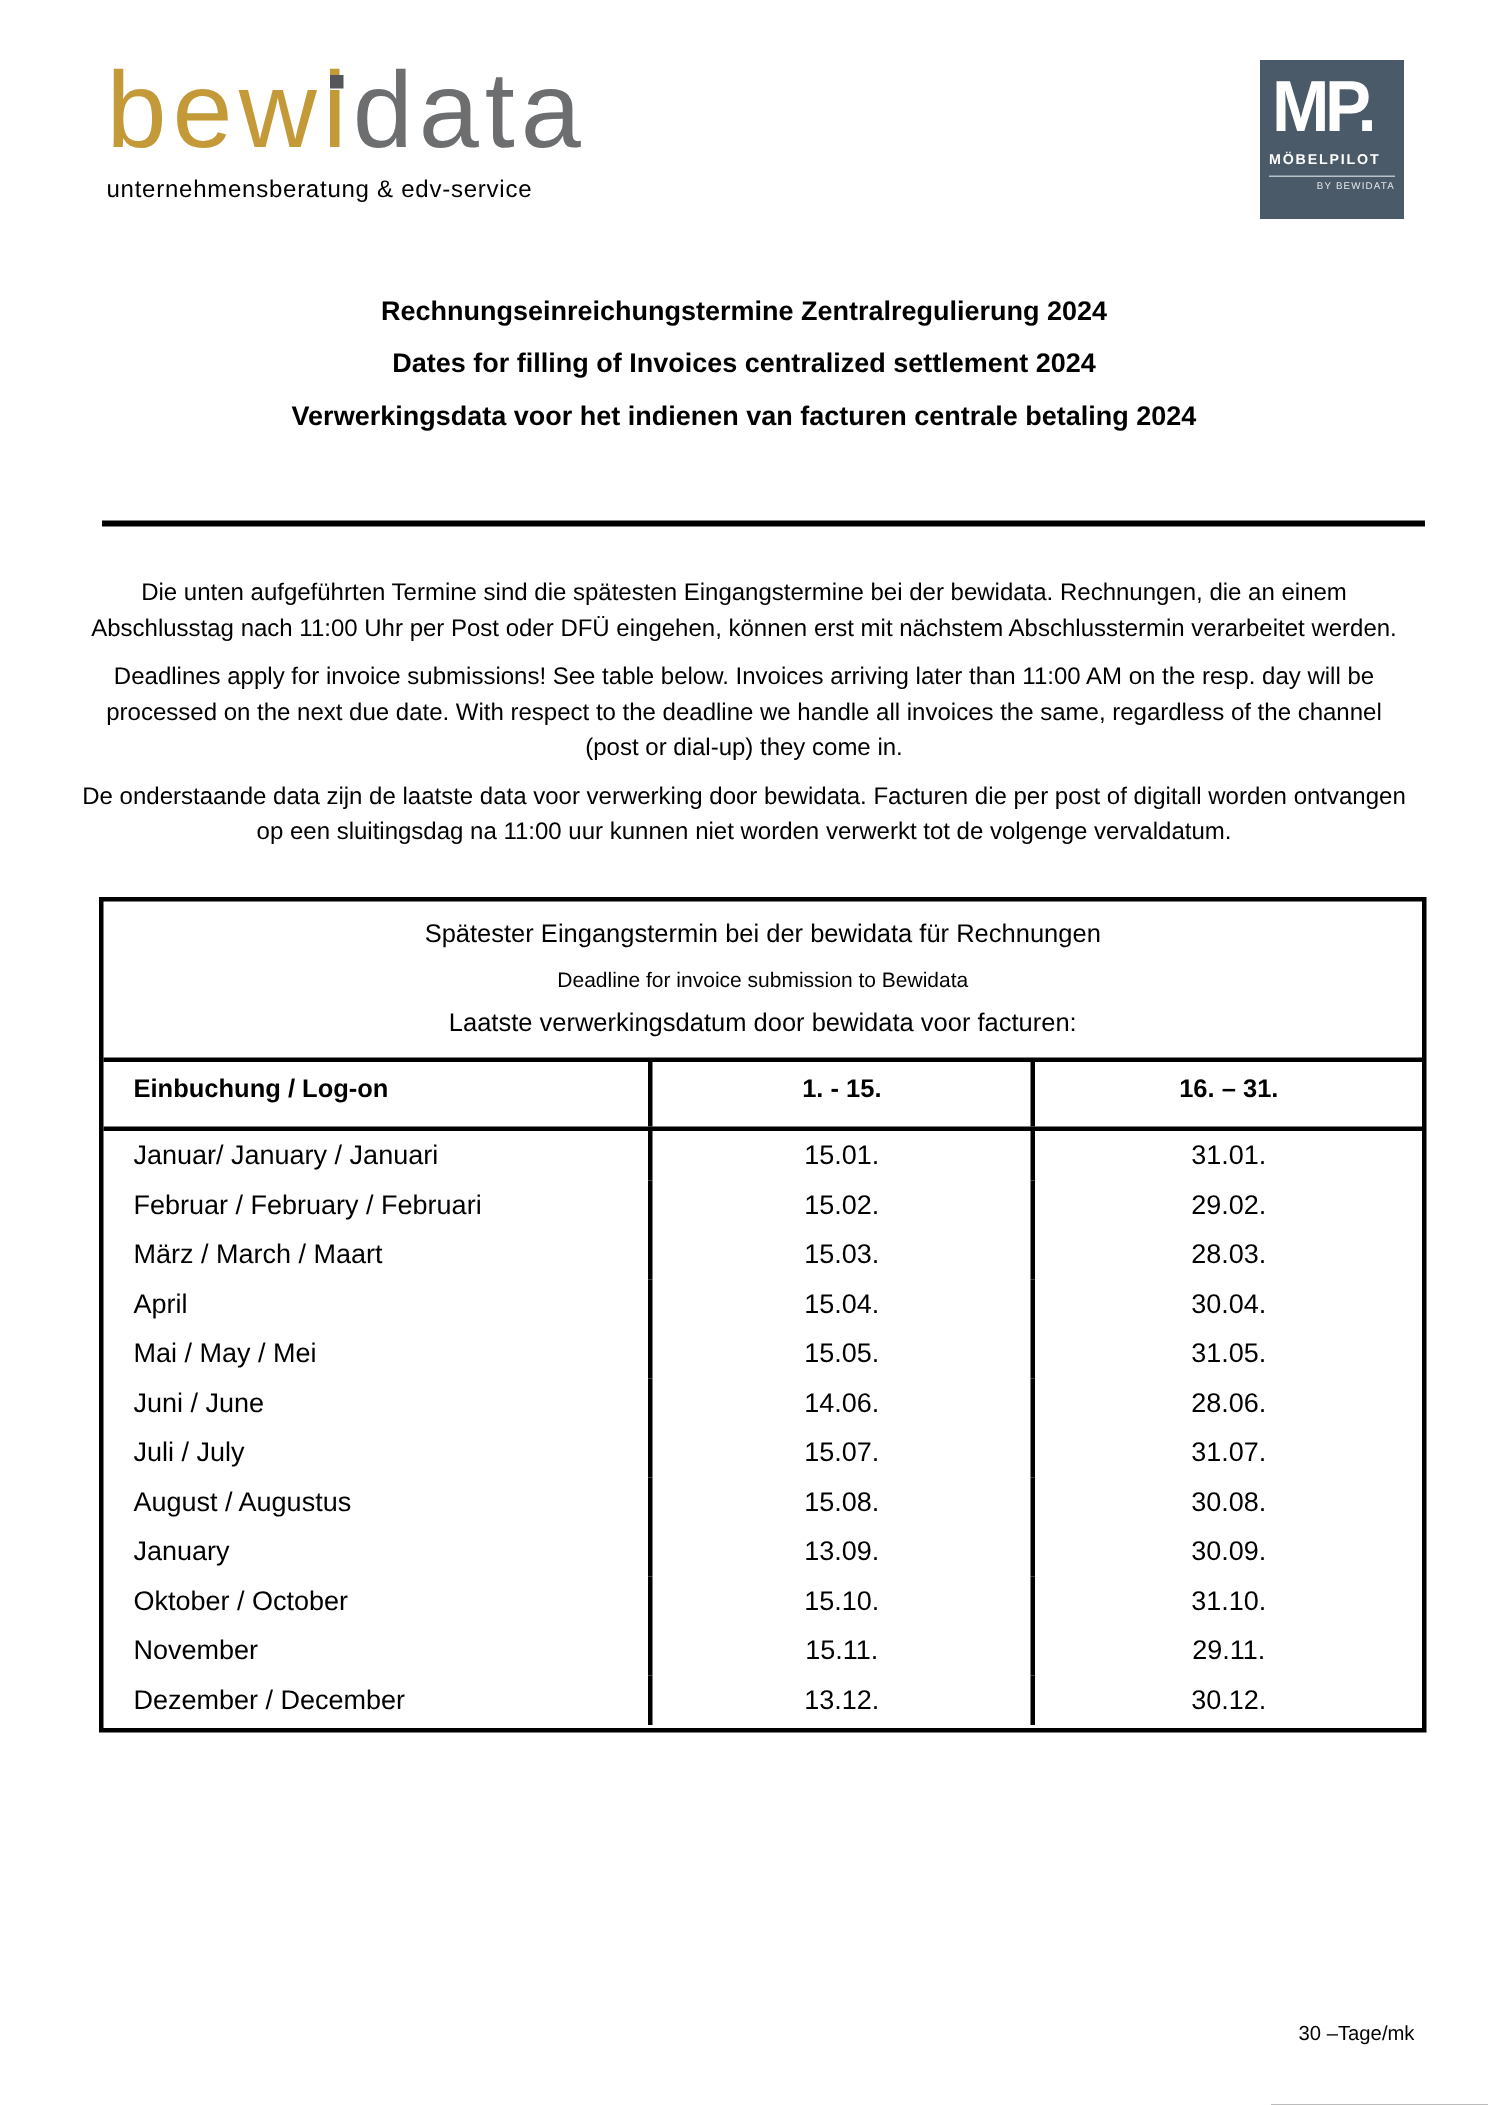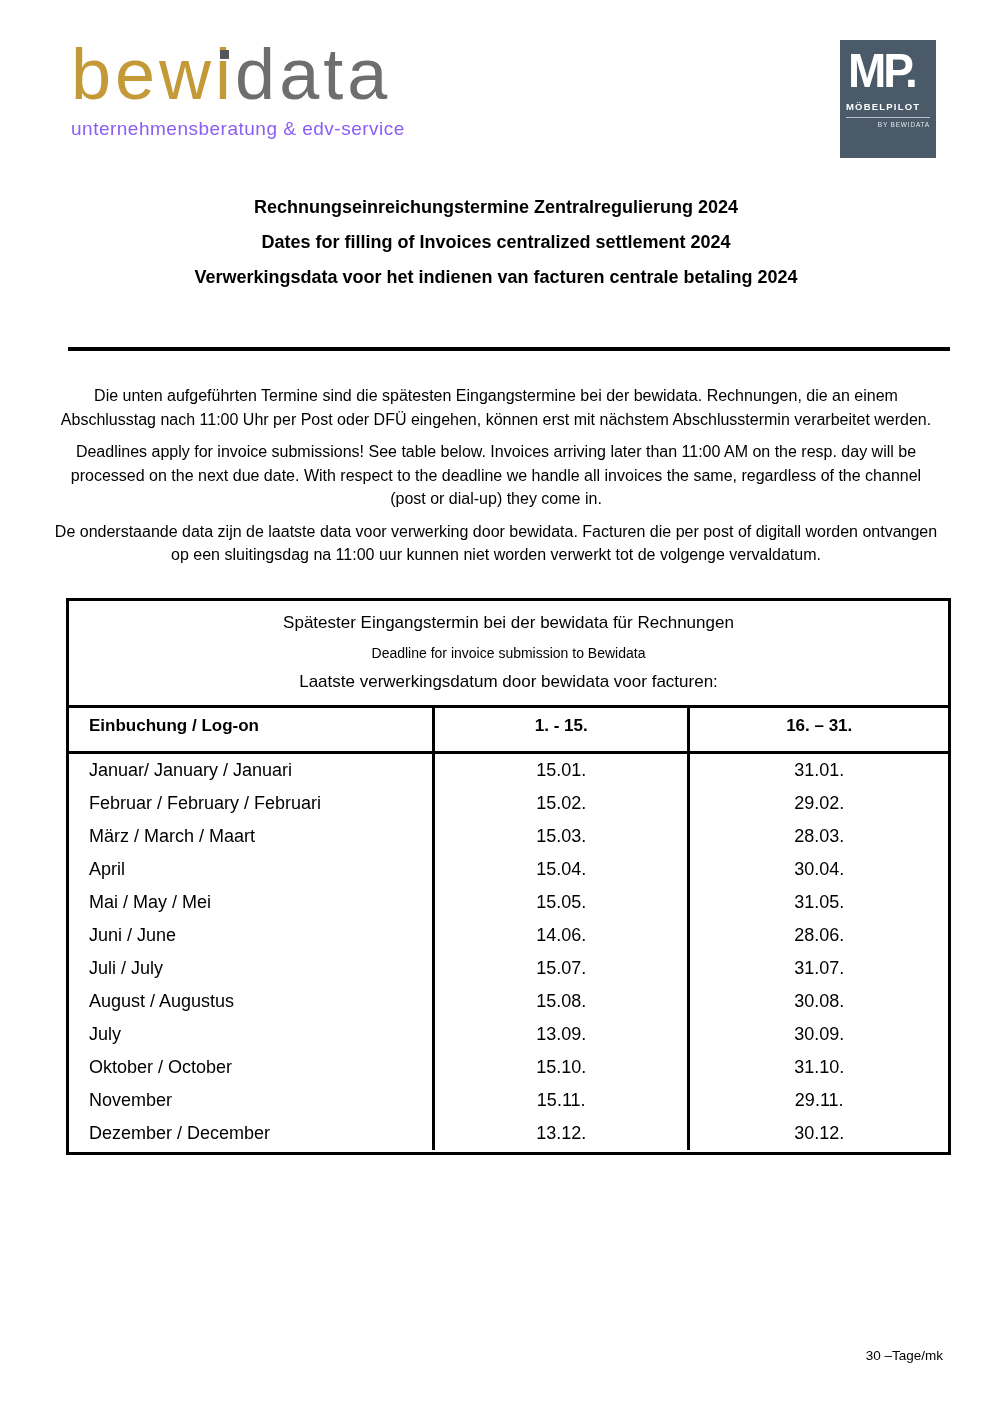--- a/index.html
+++ b/index.html
@@ -29,31 +29,31 @@
   .logo-i { position: relative; display: inline-block; color: #C49A38; }
   .logo-i::after {
     content: "";
     position: absolute;
     top: 12px; left: 5px;
     width: 9px; height: 9px;
     background: #55565A;
   }
   .brand-tagline {
     margin-top: 8px;
-    font-size: 19px;
+    font-size: 16px;
     letter-spacing: 0.5px;
-    color: #8b5cf6;
+    color: #000000;
     white-space: nowrap;
   }
 
   
   .mp-logo {
     position: absolute;
     left: 840px; top: 40px;
-    width: 96px; height: 118px;
+    width: 96px; height: 106px;
     background: #4A5A69;
     color: #fff;
     padding: 4px 6px 0 6px;
   }
   .mp-monogram {
     font-size: 46px;
     font-weight: bold;
     letter-spacing: -3px;
     line-height: 1.1;
     padding-left: 2px;
@@ -216,21 +216,21 @@
         <div class="c1">Juli / July</div>
         <div class="c2">15.07.</div>
         <div class="c3">31.07.</div>
       </div>
       <div class="tbl-row">
         <div class="c1">August / Augustus</div>
         <div class="c2">15.08.</div>
         <div class="c3">30.08.</div>
       </div>
       <div class="tbl-row">
-        <div class="c1">July</div>
+        <div class="c1">January</div>
         <div class="c2">13.09.</div>
         <div class="c3">30.09.</div>
       </div>
       <div class="tbl-row">
         <div class="c1">Oktober / October</div>
         <div class="c2">15.10.</div>
         <div class="c3">31.10.</div>
       </div>
       <div class="tbl-row">
         <div class="c1">November</div>

